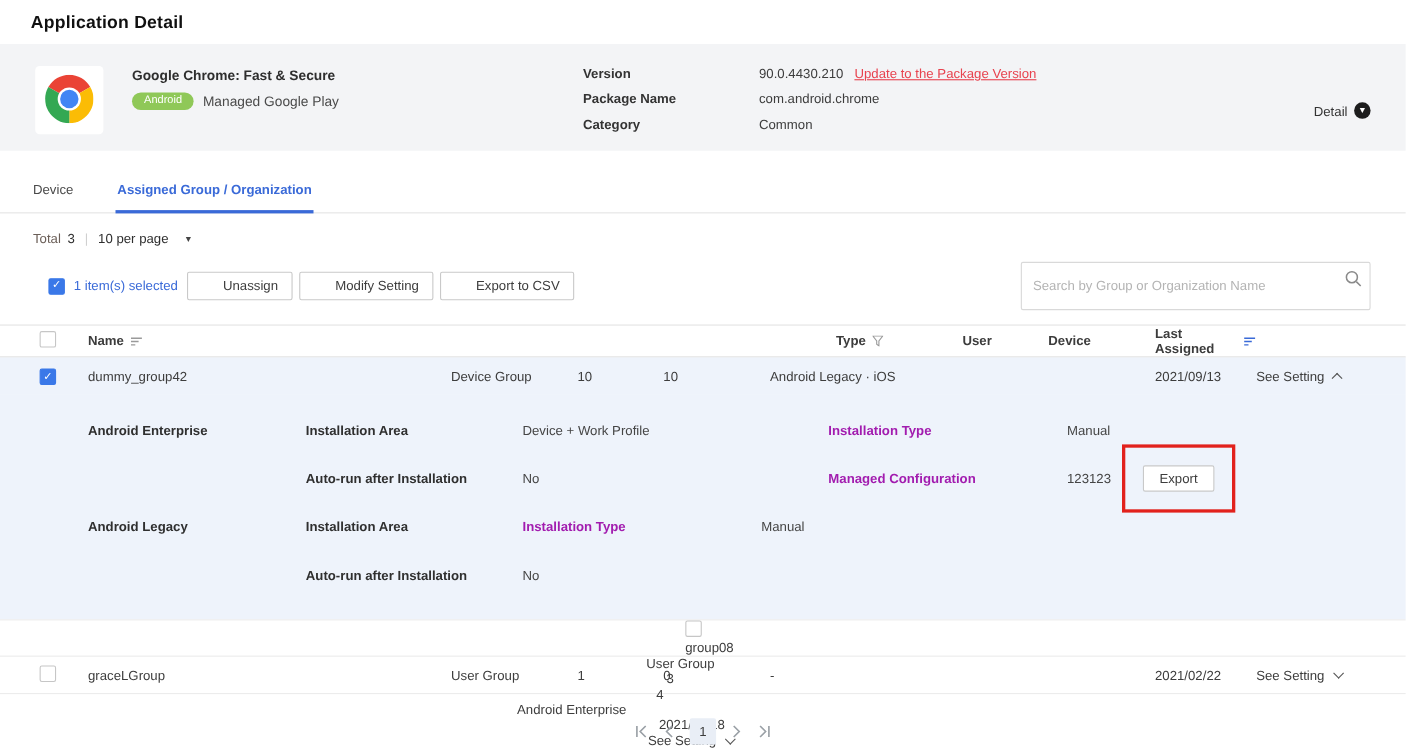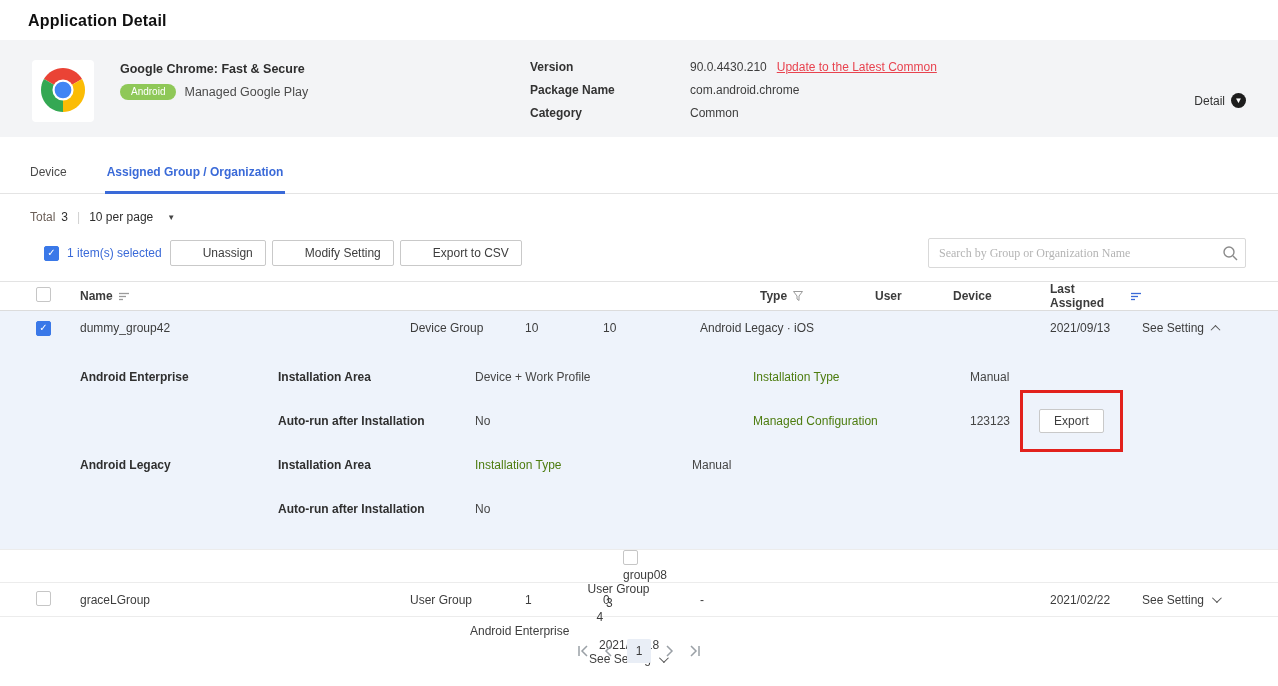--- a/index.html
+++ b/index.html
@@ -36,21 +36,21 @@
   .total-num { margin-left:6px; color:#2e2e2e; }
   .total-sep { color:#d0d0d0; margin:0 9px; }
   .per-page { color:#2e2e2e; display:flex; align-items:center; gap:14px; cursor:pointer; }
   .caret-down { font-size:8px; color:#444; }
 
   .select-row { display:flex; align-items:center; padding:0 32px 0 44px; margin-top:14px; }
   .sel-text { color:#3a6ad8; margin:0 8px 0 8px; }
   .btn { background:#fff; border:1px solid #c9c9c9; border-radius:2px; color:#3d3d3d; font-size:12px; font-family:"Liberation Sans",sans-serif; padding:5px 12px; cursor:pointer; }
   .select-row .btn { margin-right:6px;padding-left:32px; }
   .search-wrap { margin-left:auto; position:relative; width:318px; }
-  .search-input { width:100%; height:30px; border:1px solid #d9d9d9; border-radius:2px; padding:0 32px 0 10px; font-size:12px; color:#333; font-family:Liberation Serif, serif; background:#fff; }
+  .search-input { width:100%; height:44px; border:1px solid #d9d9d9; border-radius:2px; padding:0 32px 0 10px; font-size:12px; color:#333; font-family:Liberation Sans, sans-serif; background:#fff; }
   .search-input::placeholder { color:#b4b4b4; }
   .search-icon { position:absolute; right:8px; top:7px; }
 
   
   .cbx { width:15px; height:15px; border:1px solid #c6c6c6; border-radius:2px; background:#fff; display:inline-flex; align-items:center; justify-content:center; flex:0 0 auto; cursor:pointer; }
   .cbx.checked { background:#3a78e8; border-color:#3a78e8; color:#fff; font-size:10px; line-height:1; }
 
   
   .table { margin-top:13px; }
   .trow { display:flex; align-items:center; padding:0 24px 0 36px; }
@@ -65,21 +65,21 @@
   .col-setting { width:112px; display:flex; align-items:center; gap:8px; cursor:pointer; }
   .data-row { height:34px; border-bottom:1px solid #ececec; color:#3d3d3d; }
   .data-row.selected { background:#eef3fb; border-bottom:none; }
 
   
   .expanded { background:#eef3fb; padding:10px 24px 18px 80px; }
   .exp-row { display:flex; height:44px; align-items:center; }
   .exp-title { width:198px; font-weight:bold; color:#2f2f2f; }
   .exp-label1 { width:197px; font-weight:bold; color:#2f2f2f; }
   .exp-value1 { width:278px; color:#454545; }
-  .exp-label2 { width:217px; font-weight:normal; color:#4d7c0f; }
+  .exp-label2 { width:217px; font-weight:bold; color:#a21caf; }
   .exp-value2 { display:flex; align-items:center; gap:10px; color:#454545; }
   .annotated { border:3px solid #e2211c; padding:16px; display:inline-flex; }
   .export-btn { padding:4px 14px; }
 
   
   .pagination { display:flex; align-items:center; justify-content:center; gap:14px; margin-top:22px; color:#9aa0a6; }
   .pg-icon { display:flex; align-items:center; cursor:pointer; }
   .pg-current { width:24px; height:24px; background:#e9eef6; color:#3c3c3c; display:flex; align-items:center; justify-content:center; border-radius:2px; cursor:default; }
 
   
@@ -110,21 +110,21 @@
   <div class="app-meta">
     <div class="app-name">Google Chrome: Fast &amp; Secure</div>
     <div class="badge-row">
       <span class="badge">Android</span>
       <span class="store-name">Managed Google Play</span>
     </div>
   </div>
   <div class="app-fields">
     <div class="field-label">Version</div>
     <div class="field-value">
-      <span>90.0.4430.210</span><span class="update-link">Update to the Latest Common</span>
+      <span>90.0.4430.210</span><span class="update-link">Update to the Package Version</span>
     </div>
     <div class="field-label">Package Name</div>
     <div class="field-value">com.android.chrome</div>
     <div class="field-label">Category</div>
     <div class="field-value">Common</div>
   </div>
   <div class="detail-link">
     <span>Detail</span>
     <span class="detail-circle">▼</span>
   </div>

